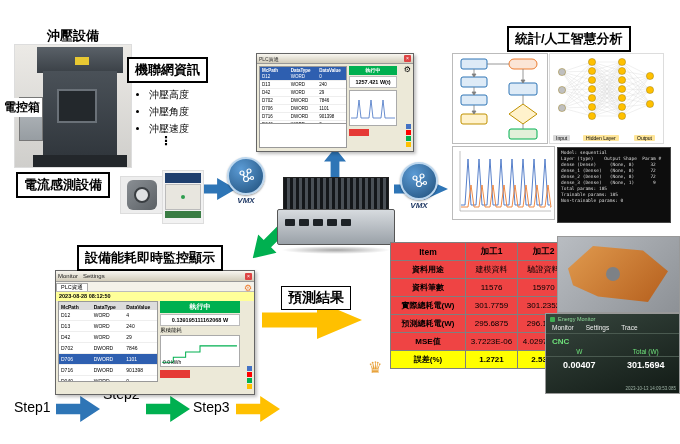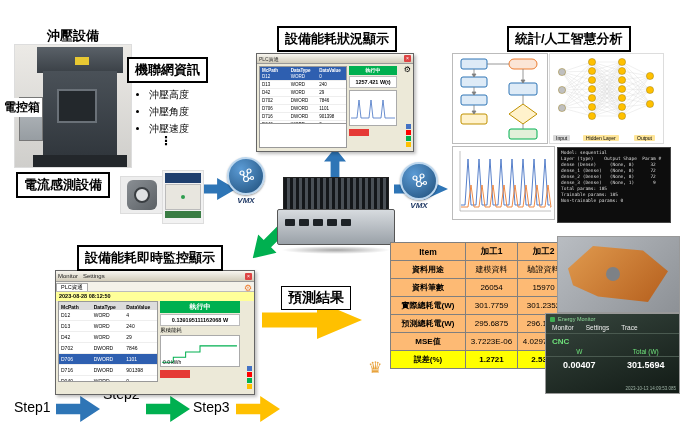--- a/index.html
+++ b/index.html
@@ -30,21 +30,21 @@
   .sel1 .mini-tr:nth-child(1){background:#2E5FB0}.sel1 .mini-tr:nth-child(1) span{color:#fff}
   .sel5 .mini-tr:nth-child(5){background:#2E5FB0}.sel5 .mini-tr:nth-child(5) span{color:#fff}
   .run-bar{background:#00B050;color:#fff;font-weight:bold;text-align:center}
   .red-bar{background:#E53935}
   .gear{position:absolute;line-height:8px;z-index:3}
   .sq-col{position:absolute;display:flex;flex-direction:column;gap:1px;z-index:3}
   .sq-col i{width:5px;height:5px;display:block}
   .mini-chart{background:#fff;border:1px solid #aaa;position:relative}
 
   
-  table.results{position:absolute;left:390px;top:242px;border-collapse:collapse;background:#fdba74;font-size:8px;z-index:2}
+  table.results{position:absolute;left:390px;top:242px;border-collapse:collapse;background:#ef4444;font-size:8px;z-index:2}
   .results th,.results td{border:1px solid #7f7f7f;padding:2px 2px;text-align:center;height:13px;color:#000}
   .results th{font-weight:bold;font-size:8.5px}
   .results td.c1{font-weight:bold}
   .results tr.hl td{background:#FFFF00;font-weight:bold}
 
   
   .cnc{position:absolute;background:linear-gradient(160deg,#37463e,#121b16);border:1px solid #999;color:#fff;z-index:2}
   .cnc-logo{display:flex;align-items:center;gap:3px;padding:2px 4px 1px;font-size:5.5px;color:#8fdc9a}
   .cnc-menu{display:flex;gap:12px;padding:1px 6px 2px;font-size:6.5px;color:#eee;border-bottom:1px solid #4a5a50}
   .cnc-name{color:#6ee07a;font-size:8px;font-weight:bold;padding:3px 6px 1px}
@@ -167,21 +167,20 @@
     <div class="pc-ports">
         <i></i>
         <i></i>
         <i></i>
         <i></i>
         <i></i>
       </div>
     <div class="pc-shadow"></div>
   </div>
 
-  <div class="tbox" style="left:277px;top:26px">設備能耗狀況顯示</div>
   <div class="xp-app sm" style="left:256px;top:53px;width:156px;height:97px">
     <div class="xp-bar" style="height:9px">
       <span style="font-size:5px;color:#333">PLC資通</span>
       <span class="xp-close">×</span>
     </div>
     <div class="mini-table sel1" style="left:2px;top:12px;width:86px;bottom:3px">
       <div class="mini-tr mini-head">
         <span>McPath</span>
         <span>DataType</span>
         <span>DataValue</span>
@@ -498,21 +497,21 @@
       <th style="width:47px">加工1</th>
       <th style="width:47px">加工2</th>
     </tr>
     <tr>
       <td class="c1">資料用途</td>
       <td>建模資料</td>
       <td>驗證資料</td>
     </tr>
     <tr>
       <td class="c1">資料筆數</td>
-      <td>26054</td>
+      <td>11576</td>
       <td>15970</td>
     </tr>
     <tr>
       <td class="c1">實際總耗電(W)</td>
       <td>301.7759</td>
       <td>301.2352</td>
     </tr>
     <tr>
       <td class="c1">預測總耗電(W)</td>
       <td>295.6875</td>

